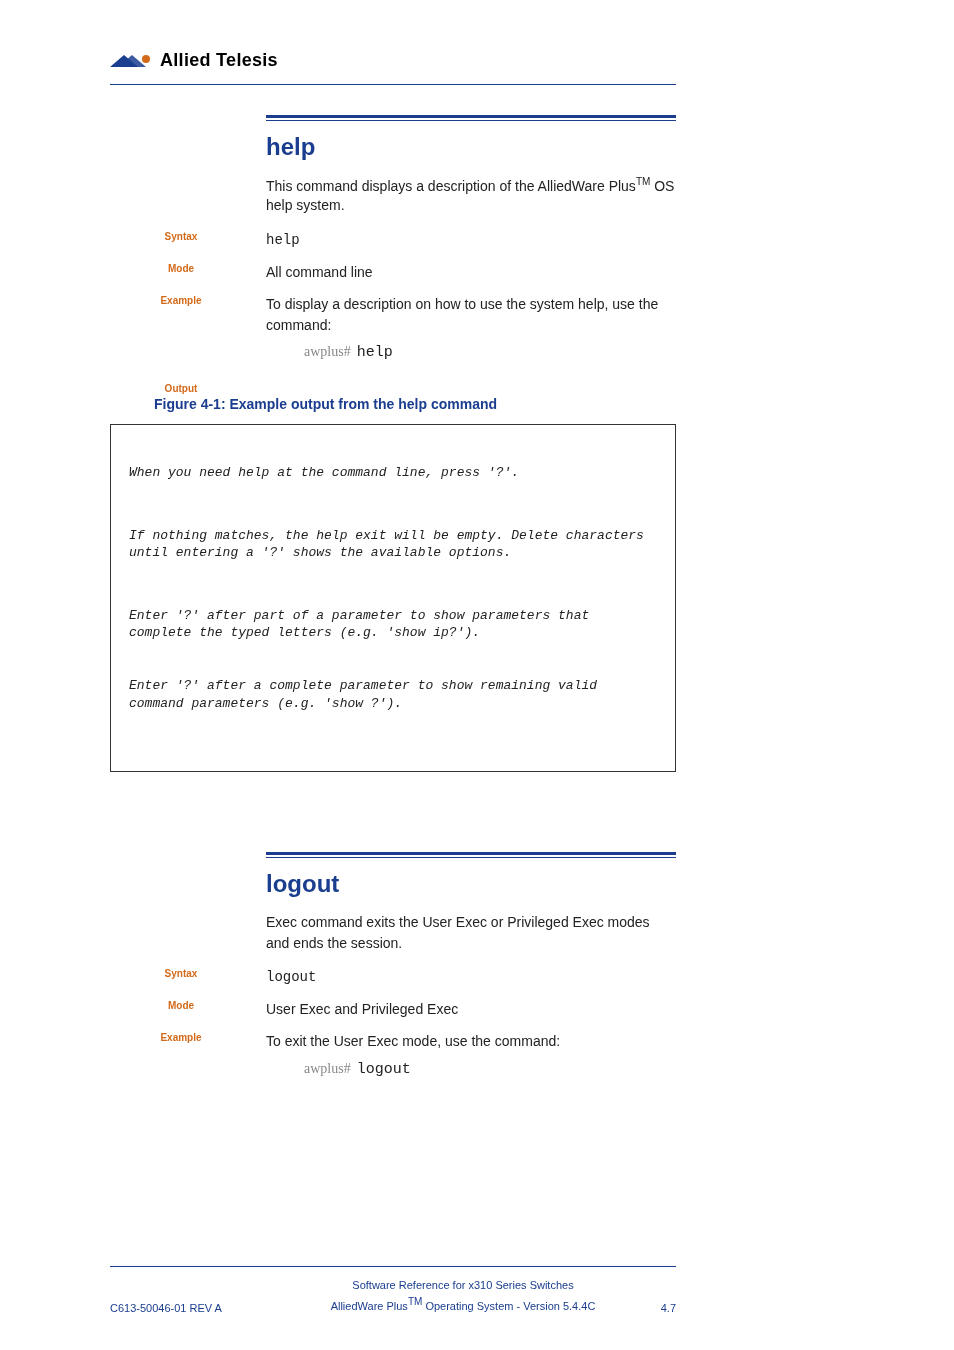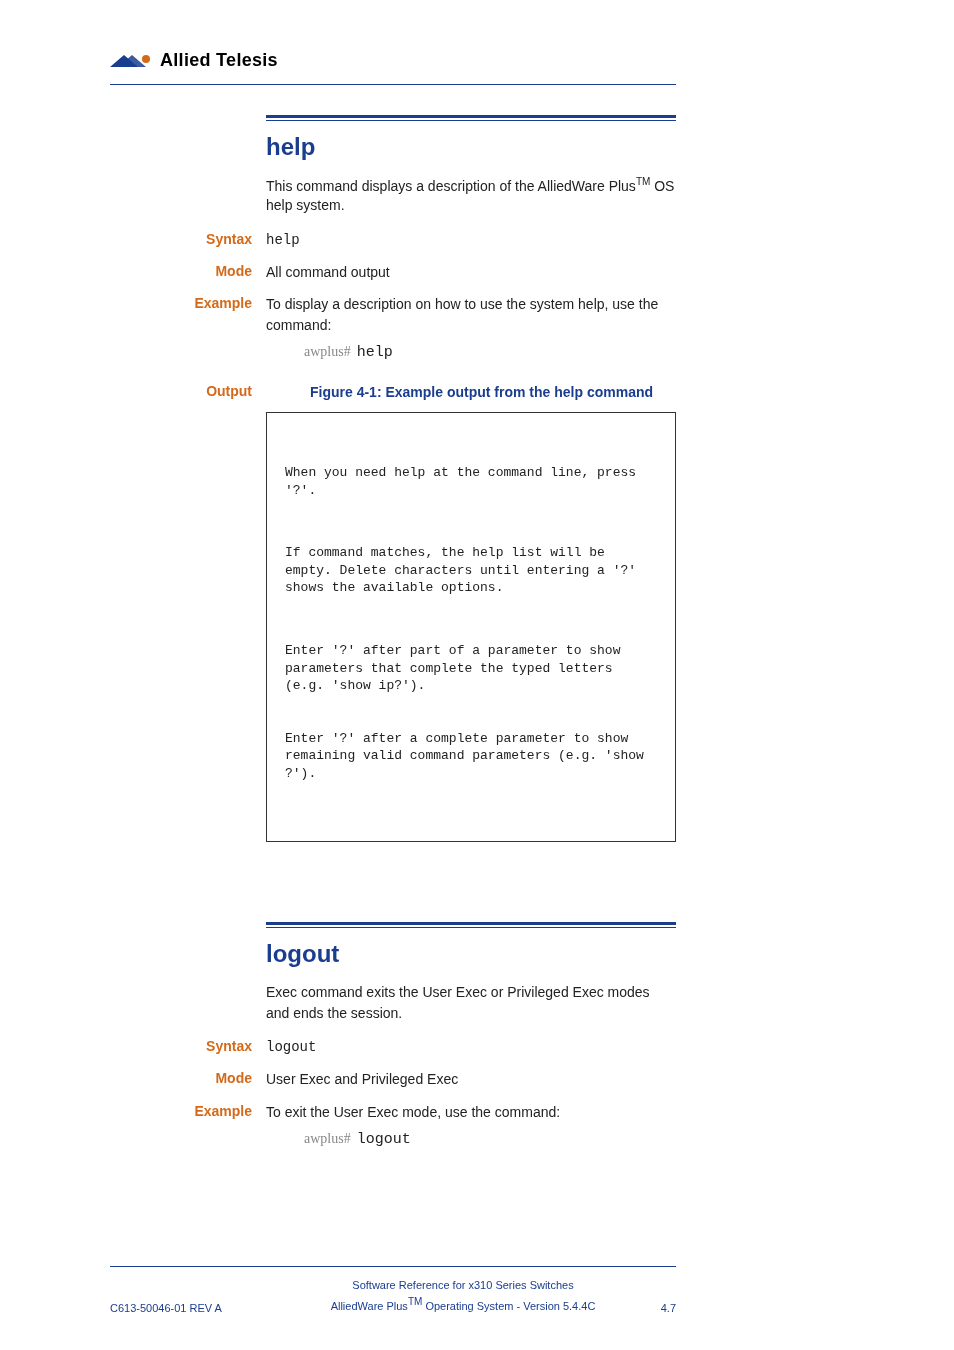--- a/index.html
+++ b/index.html
@@ -12,30 +12,30 @@
   .hr-thin { height: 1px; background: #1a3d8f; margin: 6px 0 30px 0; }
 
   .section { margin-left: 156px; margin-bottom: 40px; }
   .sec-rule-thick { height: 3px; background: #1a3d8f; margin-bottom: 2px; }
   .sec-rule-thin { height: 1px; background: #1a3d8f; margin-bottom: 12px; }
   .sec-title { color: #1a3d8f; font-weight: 700; font-size: 24px; margin-bottom: 14px; }
   .sec-intro { font-size: 14px; line-height: 1.45; margin-bottom: 14px; }
   sup.tm { font-size: 10px; }
 
   .defrow { display: flex; align-items: flex-start; margin-bottom: 12px; }
-  .deflabel { width: 156px; min-width: 156px; text-align: right; padding-right: 14px; color: #d36a1a; font-weight: 700; font-size: 14px; padding-top: 1px; }
+  .deflabel { width: 156px; min-width: 156px; text-align: center; padding-right: 14px; color: #d36a1a; font-weight: 700; font-size: 10px; padding-top: 1px; }
   .defval { flex: 1; font-size: 14px; line-height: 1.45; }
   .mono { font-family: "Courier New", Courier, monospace; font-size: 14px; }
   .prompt { color: #888; font-family: Liberation Serif, serif; font-size: 14px; }
   .cmdline { margin: 6px 0 6px 38px; }
   .cmdline .cmd { font-family: "Courier New", Courier, monospace; font-size: 15px; margin-left: 6px; }
 
   .bluebold { color: #1a3d8f; font-weight: 700; font-size: 14px; padding-left: 44px; }
 
-  .outputbox { border: 1px solid #333; padding: 16px 18px 14px 18px; margin-top: 10px; font-family: "Courier New", Courier, monospace; font-size: 13px; line-height: 1.35; white-space: pre-wrap; }
+  .outputbox { border: 1px solid #333; padding: 4px 18px 14px 18px; margin-top: 10px; font-family: "Courier New", Courier, monospace; font-size: 13px; line-height: 1.35; white-space: pre-wrap; font-style: italic; }
   .outputbox p { margin-bottom: 10px; }
 
   .footer { position: absolute; left: 110px; right: 100px; bottom: 36px; }
   .footer-rule { height: 1px; background: #1a3d8f; margin-bottom: 10px; }
   .footer-row { display: flex; align-items: flex-end; font-size: 11px; color: #1a3d8f; }
   .footer-left { width: 200px; }
   .footer-center { flex: 1; text-align: center; line-height: 1.5; }
   .footer-right { width: 60px; text-align: right; }
 
   .group { margin-left: -156px; } 
@@ -68,40 +68,40 @@
 
     <div class="group">
 
       <div class="defrow">
         <div class="deflabel">Syntax</div>
         <div class="defval mono">help</div>
       </div>
 
       <div class="defrow">
         <div class="deflabel">Mode</div>
-        <div class="defval">All command output</div>
+        <div class="defval">All command line</div>
       </div>
 
       <div class="defrow">
         <div class="deflabel">Example</div>
         <div class="defval">
           <span>To display a description on how to use the system help, use the command:</span>
           <div class="cmdline">
             <span class="prompt">awplus#</span><span class="cmd">help</span>
           </div>
         </div>
       </div>
 
-      <div class="defrow" style="margin-top:10px;">
+      <div class="defrow" style="margin-top:10px;flex-direction:column;">
         <div class="deflabel">Output</div>
         <div class="defval">
           <div class="bluebold">Figure 4-1: Example output from the help command</div>
           <div class="outputbox">
             <p>When you need help at the command line, press '?'.</p>
-            <p>If command matches, the help list will be empty. Delete characters until entering a '?' shows the available options.</p>
+            <p>If nothing matches, the help exit will be empty. Delete characters until entering a '?' shows the available options.</p>
             <p style="margin-bottom:0;">Enter '?' after part of a parameter to show parameters that complete the typed letters (e.g. 'show ip?').</p>
             <p>Enter '?' after a complete parameter to show remaining valid command parameters (e.g. 'show ?').</p>
           </div>
         </div>
       </div>
 
     </div>
   </div>
 
   <div class="gap-lg"></div>

